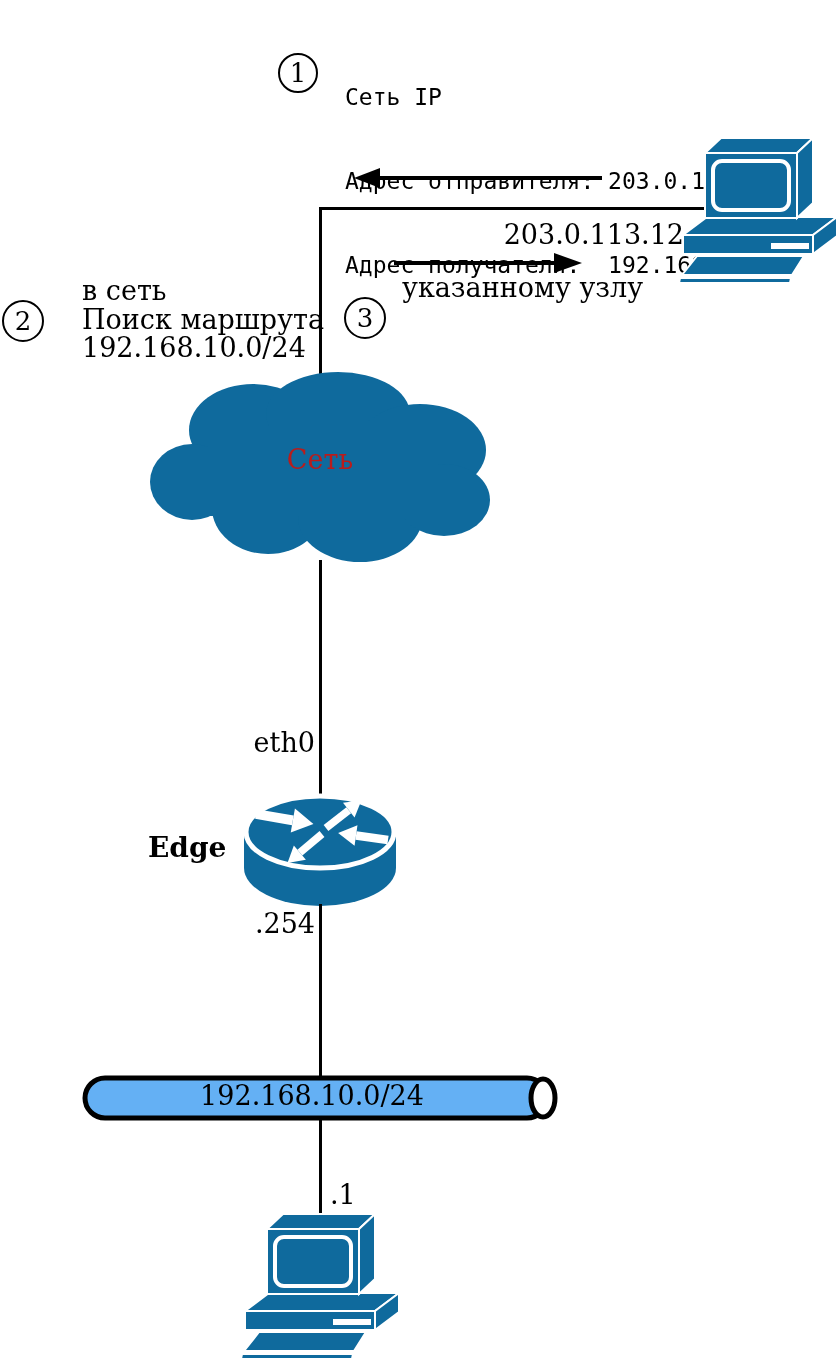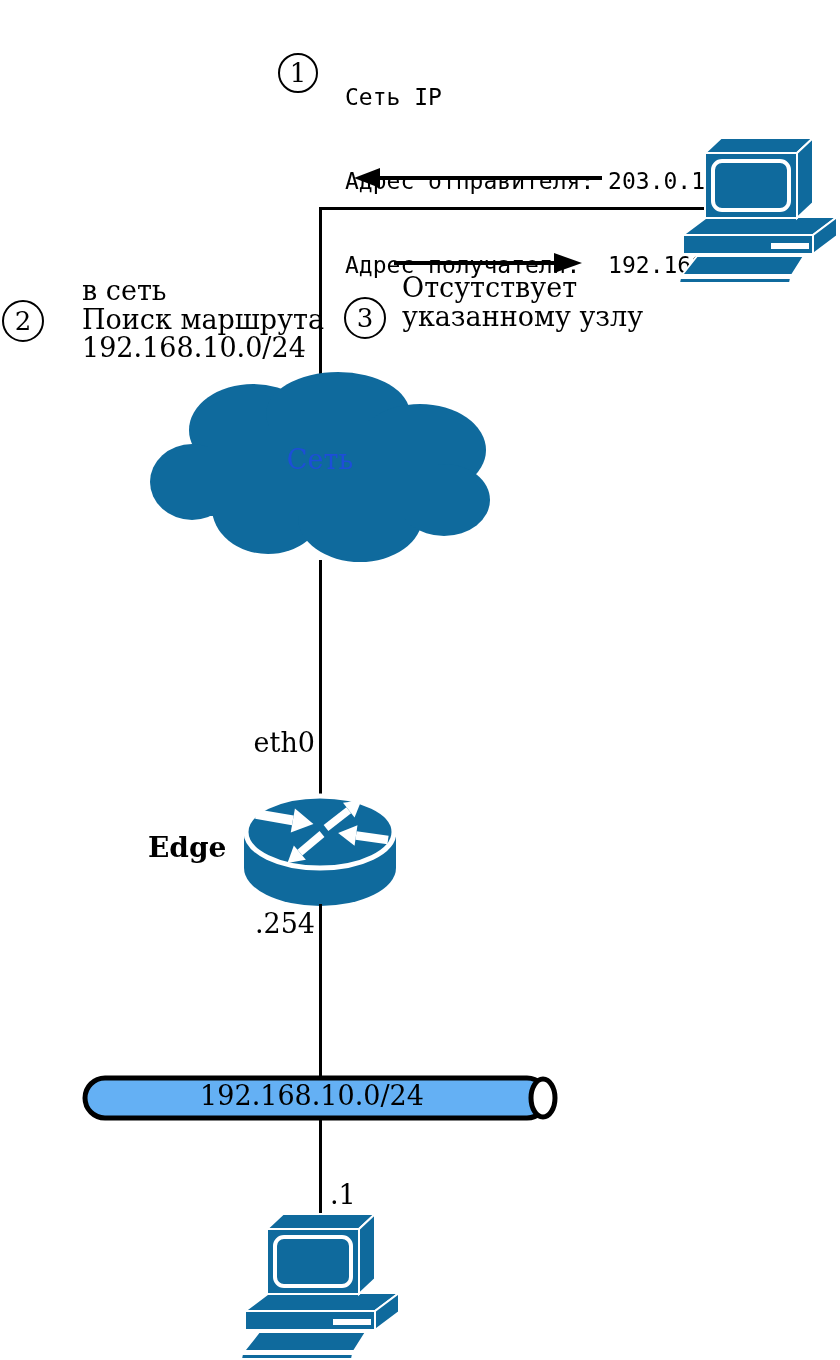--- a/index.html
+++ b/index.html
@@ -11,21 +11,21 @@
   
   .stepnum{position:absolute;box-sizing:border-box;border:2.5px solid #000;border-radius:50%;
            background:#fff;display:flex;align-items:center;justify-content:center;
            font-size:26px;font-family:"DejaVu Serif", serif;}
   
   .mono{font-family:"DejaVu Sans Mono", monospace;font-size:23px;line-height:28px;white-space:pre;}
   
   .note{font-size:27px;line-height:28.5px;}
   .right{text-align:right;}
   .center{text-align:center;}
-  .cloud-label{color:#1d4ed8;font-size:27px;line-height:31px;text-align:center;}
+  .cloud-label{color:#b91c1c;font-size:27px;line-height:31px;text-align:center;}
   .bold{font-weight:bold;}
   svg{display:block;}
   .bluefill{fill:#0F6A9D;}
 </style>
 </head>
 <body>
 
 <div class="stage">
 
   <svg width="0" height="0" style="position:absolute" aria-hidden="true">
@@ -58,20 +58,21 @@
   </div>
 
   <svg class="abs" style="left:352px;top:165px;" width="252" height="26">
     <line x1="250" y1="13" x2="22" y2="13" stroke="#000" stroke-width="4"></line>
     <polygon points="2,13 28,3 28,23" fill="#000"></polygon>
   </svg>
 
   <div class="line" style="left:320px;top:207px;width:388px;height:3px;"></div>
   <div class="line" style="left:319px;top:207px;width:3px;height:172px;"></div>
 
+  <div class="abs note right" style="left:480px;top:221px;width:204px;">203.0.113.12</div>
 
   <svg class="abs" style="left:394px;top:250px;" width="190" height="26">
     <line x1="0" y1="13" x2="164" y2="13" stroke="#000" stroke-width="4"></line>
     <polygon points="188,13 160,3 160,23" fill="#000"></polygon>
   </svg>
 
   <svg class="abs" style="left:678px;top:136px;" width="160" height="149" viewBox="0 0 160 149">
     <use href="#pc"></use>
   </svg>
 
@@ -81,21 +82,20 @@
   <div class="abs note" style="left:82px;top:277px;">
     <div>в сеть</div>
     <div>Поиск маршрута</div>
     <div>192.168.10.0/24</div>
   </div>
 
   <div class="stepnum" style="left:344px;top:297px;width:42px;height:42px;">
     <span>3</span>
   </div>
   <div class="abs note" style="left:402px;top:274px;">
-    <div>Отсутствует</div>
     <div>указанному узлу</div>
   </div>
 
   <div class="line" style="left:319px;top:560px;width:3px;height:240px;"></div>
 
   <svg class="abs" style="left:148px;top:366px;" width="345" height="202" viewBox="0 0 345 202">
     <g class="bluefill">
       <ellipse cx="105" cy="64" rx="64" ry="46"></ellipse>
       <ellipse cx="190" cy="48" rx="72" ry="42"></ellipse>
       <ellipse cx="272" cy="84" rx="66" ry="46"></ellipse>

